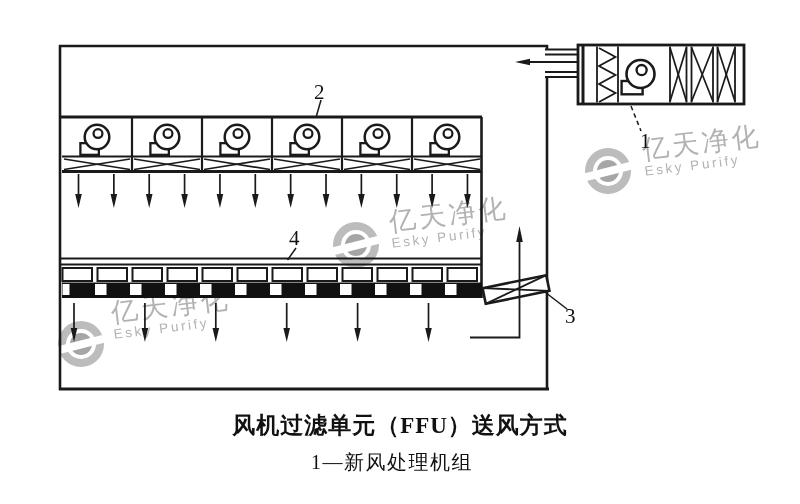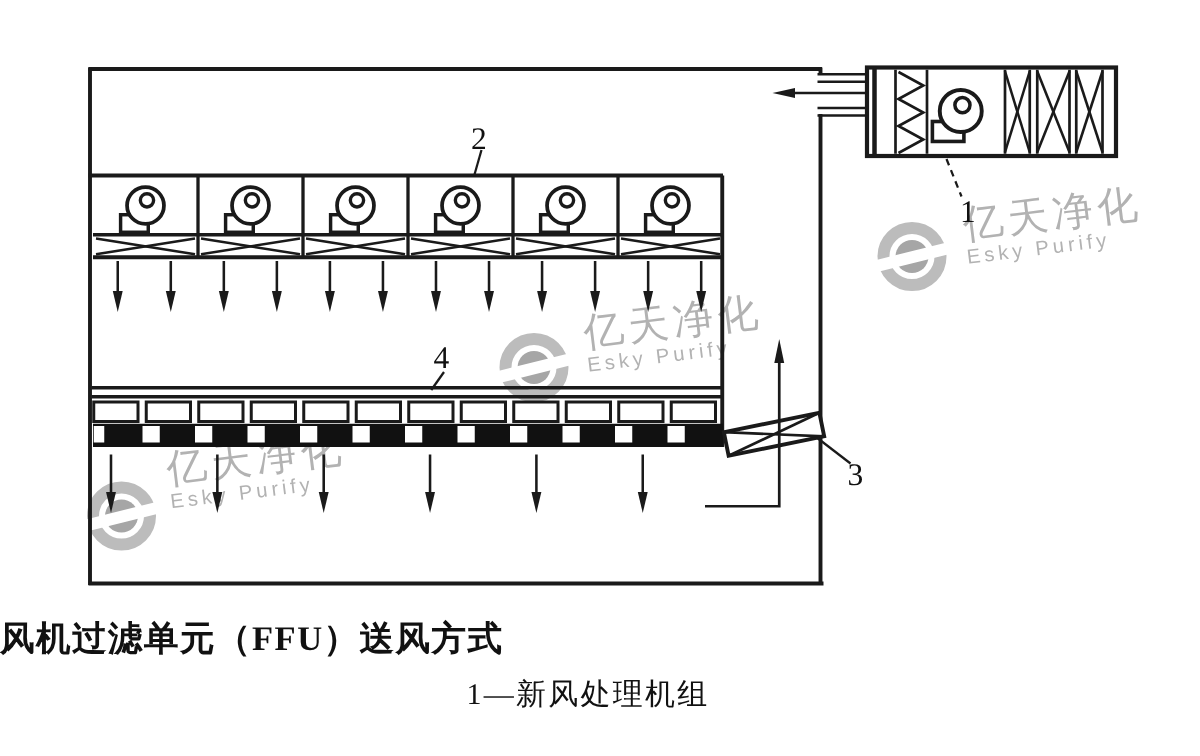--- a/index.html
+++ b/index.html
@@ -11,21 +11,21 @@
   .wm-logo{position:absolute;width:46px;height:46px;border:8px solid #bcbcbc;border-radius:50%;box-sizing:border-box;}
   .wm-logo::before{content:"";position:absolute;left:4px;top:4px;width:22px;height:22px;border-radius:50%;background:#a6a6a6;}
   .wm-logo::after{content:"";position:absolute;left:-12px;top:11px;width:58px;height:8px;background:#fff;transform:rotate(-14deg);}
   .wm-text{position:absolute;color:#b2b2b2;transform:rotate(-7deg);transform-origin:0 50%;
            white-space:nowrap;line-height:1.08;font-family:"Liberation Sans","DejaVu Sans",sans-serif;}
   .wm-cn{font-size:27px;letter-spacing:3px;}
   .wm-en{font-size:13.5px;letter-spacing:2.6px;}
   
   .num-label{position:absolute;z-index:3;font-size:21px;color:#111;}
   
-  .cap-title{position:absolute;left:0;right:0;top:410px;z-index:3;
+  .cap-title{position:absolute;left:0;right:0;top:410px;z-index:3;text-align:center;
              font-size:23px;font-weight:bold;letter-spacing:1px;color:#111;}
   .cap-legend{position:absolute;left:0;right:16px;top:449px;z-index:3;display:flex;justify-content:center;
               gap:26px;font-size:20px;letter-spacing:1.5px;color:#111;}
 </style>
 </head>
 <body>
 
 <div class="page">
 
   <div class="wm">

